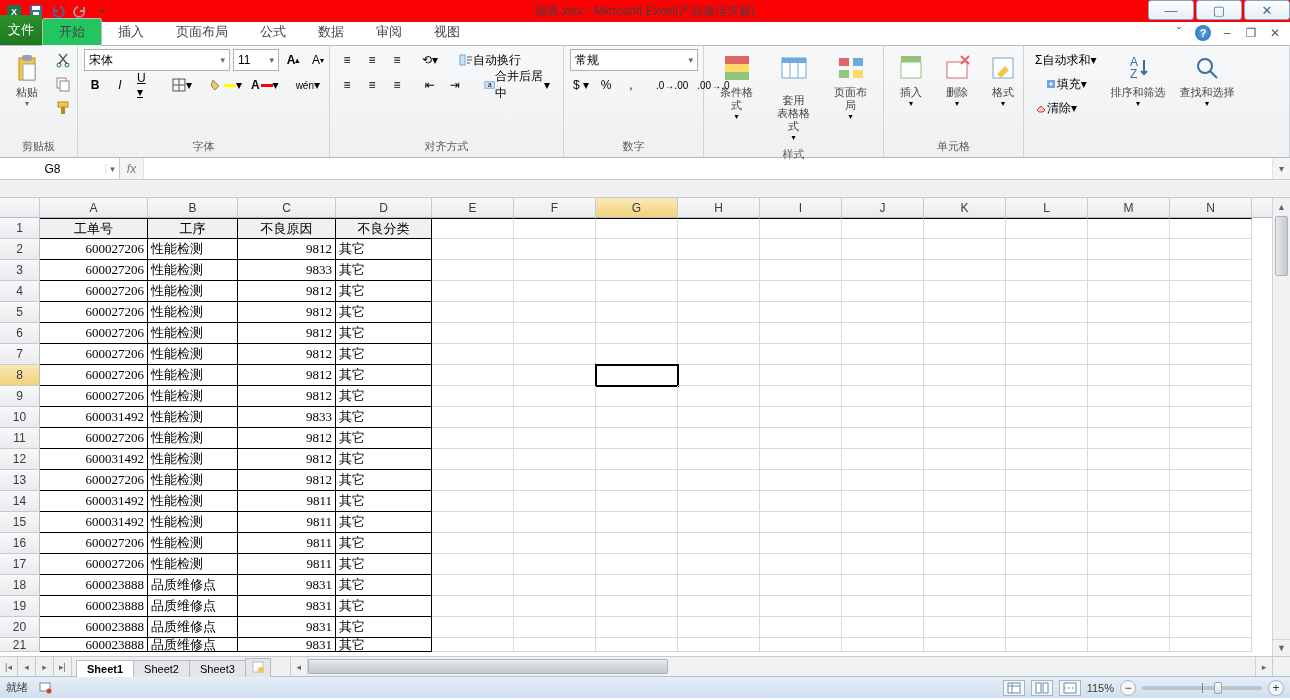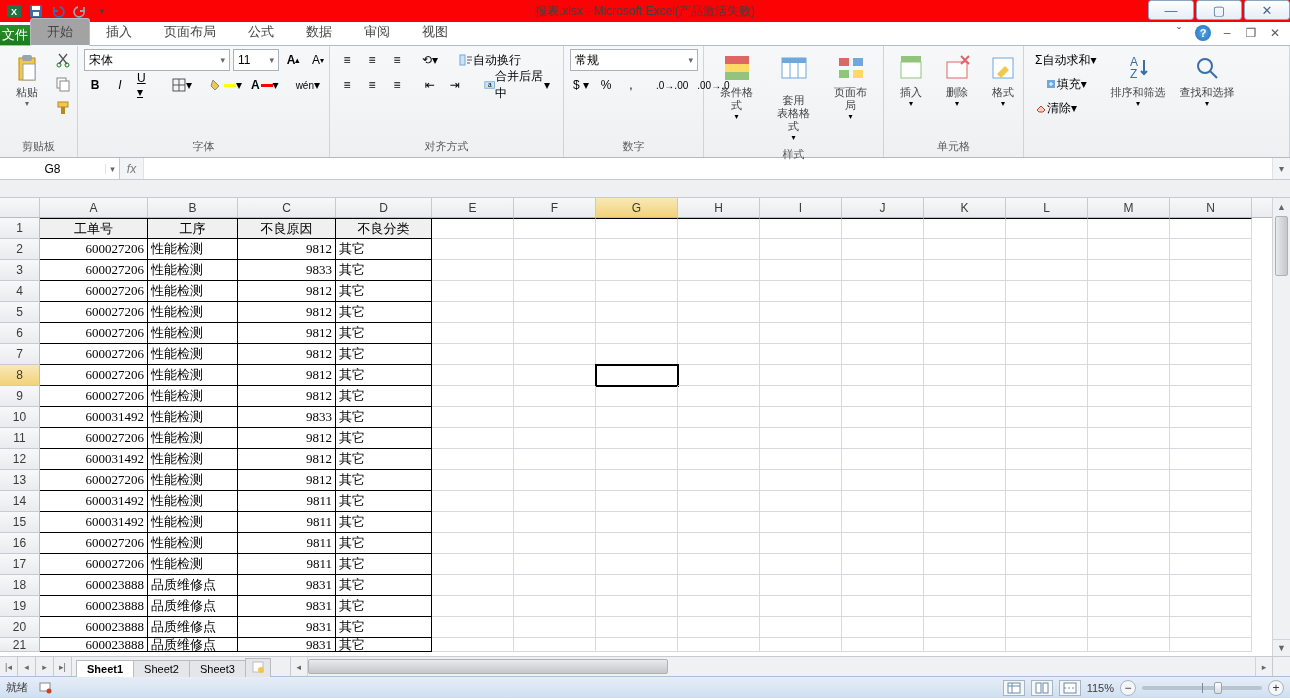--- a/index.html
+++ b/index.html
@@ -9,23 +9,23 @@
 .titlebar { height: 22px; background: #fc0204; display: flex; align-items: center; position: relative; }
 .title-left { display: flex; align-items: center; gap: 2px; padding-left: 4px; height: 100%; }
 .title-left .qat { width: 20px; height: 18px; display: flex; align-items: center; justify-content: center; cursor: pointer; }
 .title-left .qat svg { width: 16px; height: 16px; }
 .title-center { position: absolute; left: 0; right: 0; text-align: center; font-size: 12px; color: #404040; pointer-events: none; }
 .title-right { position: absolute; right: 0; top: 0; display: flex; height: 22px; }
 .winbtn { width: 46px; height: 20px; border: 1px solid #8aa6c1; background: linear-gradient(#fdfefe,#e6eef7); display: flex; align-items: center; justify-content: center; cursor: pointer; font-size: 13px; color: #4a6a8a; border-radius: 3px; margin-left: 2px; }
 
 
 .ribbon-tabs { height: 24px; background: #fff; display: flex; align-items: flex-end; border-bottom: 1px solid #b6babf; position: relative; }
-.file-tab { background: linear-gradient(#2a8f2a,#1e7a1e); color: #fff; font-size: 13px; padding: 3px 2px; height: 20px; display: flex; align-items: center; cursor: pointer; }
+.file-tab { background: linear-gradient(#2a8f2a,#1e7a1e); color: #fff; font-size: 13px; padding: 3px 8px; height: 30px; display: flex; align-items: center; cursor: pointer; }
 .rtab { font-size: 13px; color: #444; padding: 4px 16px; cursor: pointer; }
-.rtab.active { border: 1px solid #b6babf; border-bottom: 1px solid #f5f6f7; background: #a3a3a3; border-radius: 3px 3px 0 0; position: relative; top: 1px; }
+.rtab.active { border: 1px solid #b6babf; border-bottom: 1px solid #f5f6f7; background: #22c55e; border-radius: 3px 3px 0 0; position: relative; top: 1px; }
 .ribbon-tabs-right { position: absolute; right: 6px; top: 2px; display: flex; gap: 6px; align-items: center; }
 .rtr-btn { width: 18px; height: 18px; display: flex; align-items: center; justify-content: center; cursor: pointer; font-size: 12px; color: #5a5a5a; }
 .help-circ { width: 16px; height: 16px; border-radius: 50%; background: radial-gradient(#5aa7e8,#1d6fb8); color: #fff; font-size: 11px; display: flex; align-items: center; justify-content: center; font-weight: bold; }
 
 
 .ribbon { height: 112px; background: linear-gradient(#f7f8f9,#eef0f2); border-bottom: 1px solid #b6babf; display: flex; }
 .rgroup { border-right: 1px solid #d0d3d7; padding: 3px 6px 0 6px; display: flex; flex-direction: column; justify-content: space-between; position: relative; }
 .rgroup-label { font-size: 11px; color: #5a5a5a; text-align: center; padding: 2px 0 3px 0; position: relative; }
 .rgroup-body { flex: 1; display: flex; align-items: flex-start; gap: 4px; }
 

